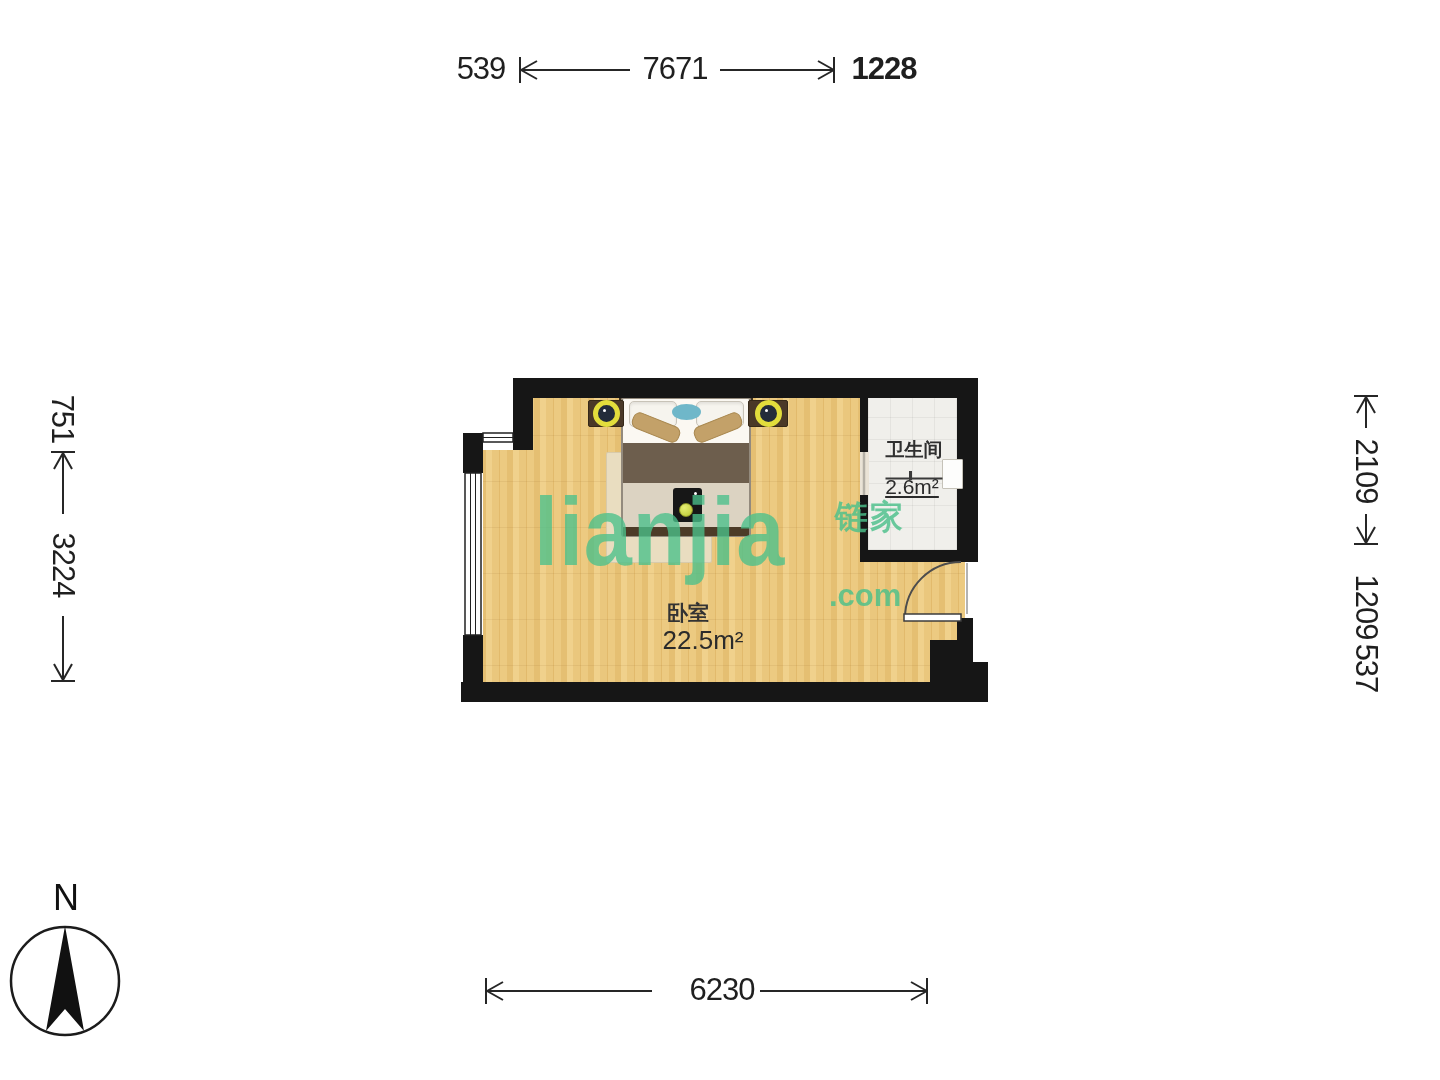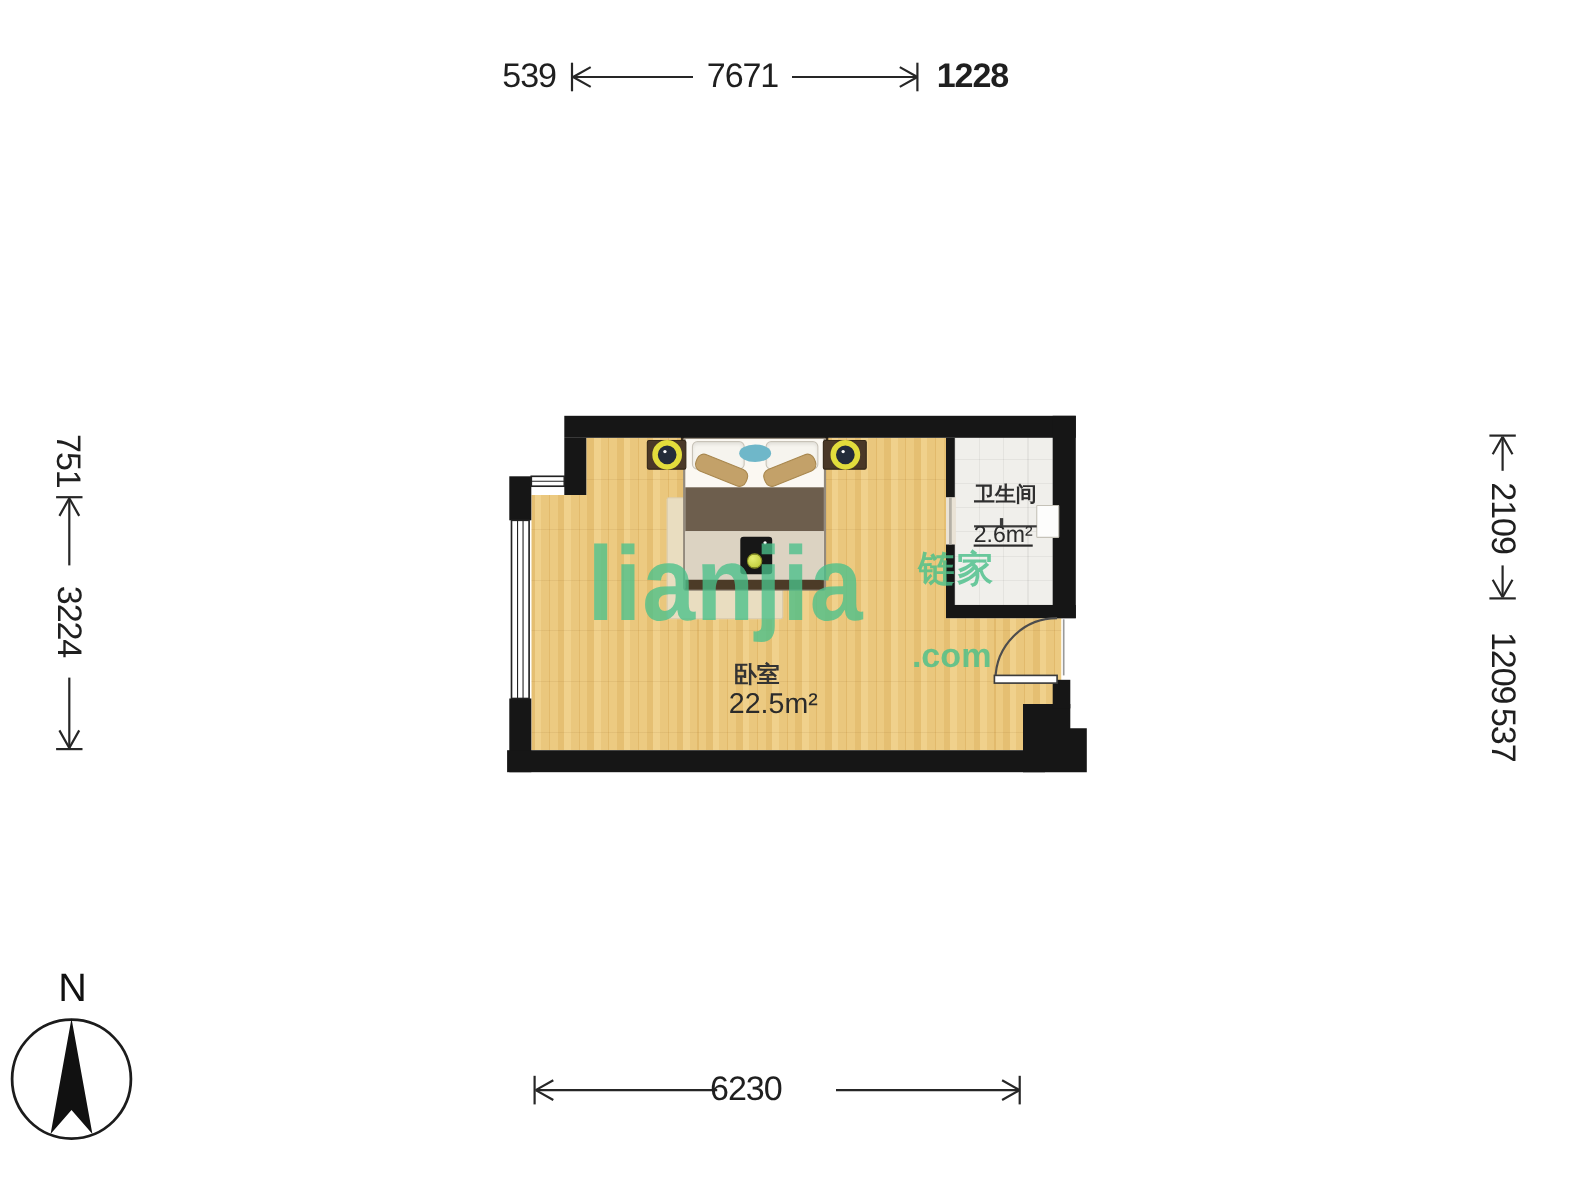--- a/index.html
+++ b/index.html
@@ -174,21 +174,21 @@
       <circle cx="65" cy="981" r="54" fill="none" stroke="#1c1c1c" stroke-width="2.5"></circle>
       <polygon points="65,926 84,1031 65,1009 46,1031" fill="#111"></polygon>
     </g>
   </svg>
 
   <div class="abs bath-tick"></div>
 
   <div class="lbl dim" style="left:481px;top:69px;">539</div>
   <div class="lbl dim" style="left:675px;top:69px;">7671</div>
   <div class="lbl dim" style="left:884px;top:69px;font-weight:bold;">1228</div>
-  <div class="lbl dim" style="left:678px;top:990px;">6230</div>
+  <div class="lbl dim" style="left:722px;top:990px;">6230</div>
   <div class="lbl dim rot" style="left:62px;top:419px;">751</div>
   <div class="lbl dim rot" style="left:63px;top:565px;">3224</div>
   <div class="lbl dim rot" style="left:1366px;top:471px;">2109</div>
   <div class="lbl dim rot" style="left:1366px;top:607px;">1209</div>
   <div class="lbl dim rot" style="left:1366px;top:668px;">537</div>
 
   <div class="lbl room-name" style="left:688px;top:613px;">卧室</div>
   <div class="lbl room-area" style="left:689px;top:640px;">22.5m²</div>
   <div class="lbl bath-name" style="left:914px;top:458px;">卫生间</div>
   <div class="lbl bath-area" style="left:912px;top:487px;">2.6m²</div>

